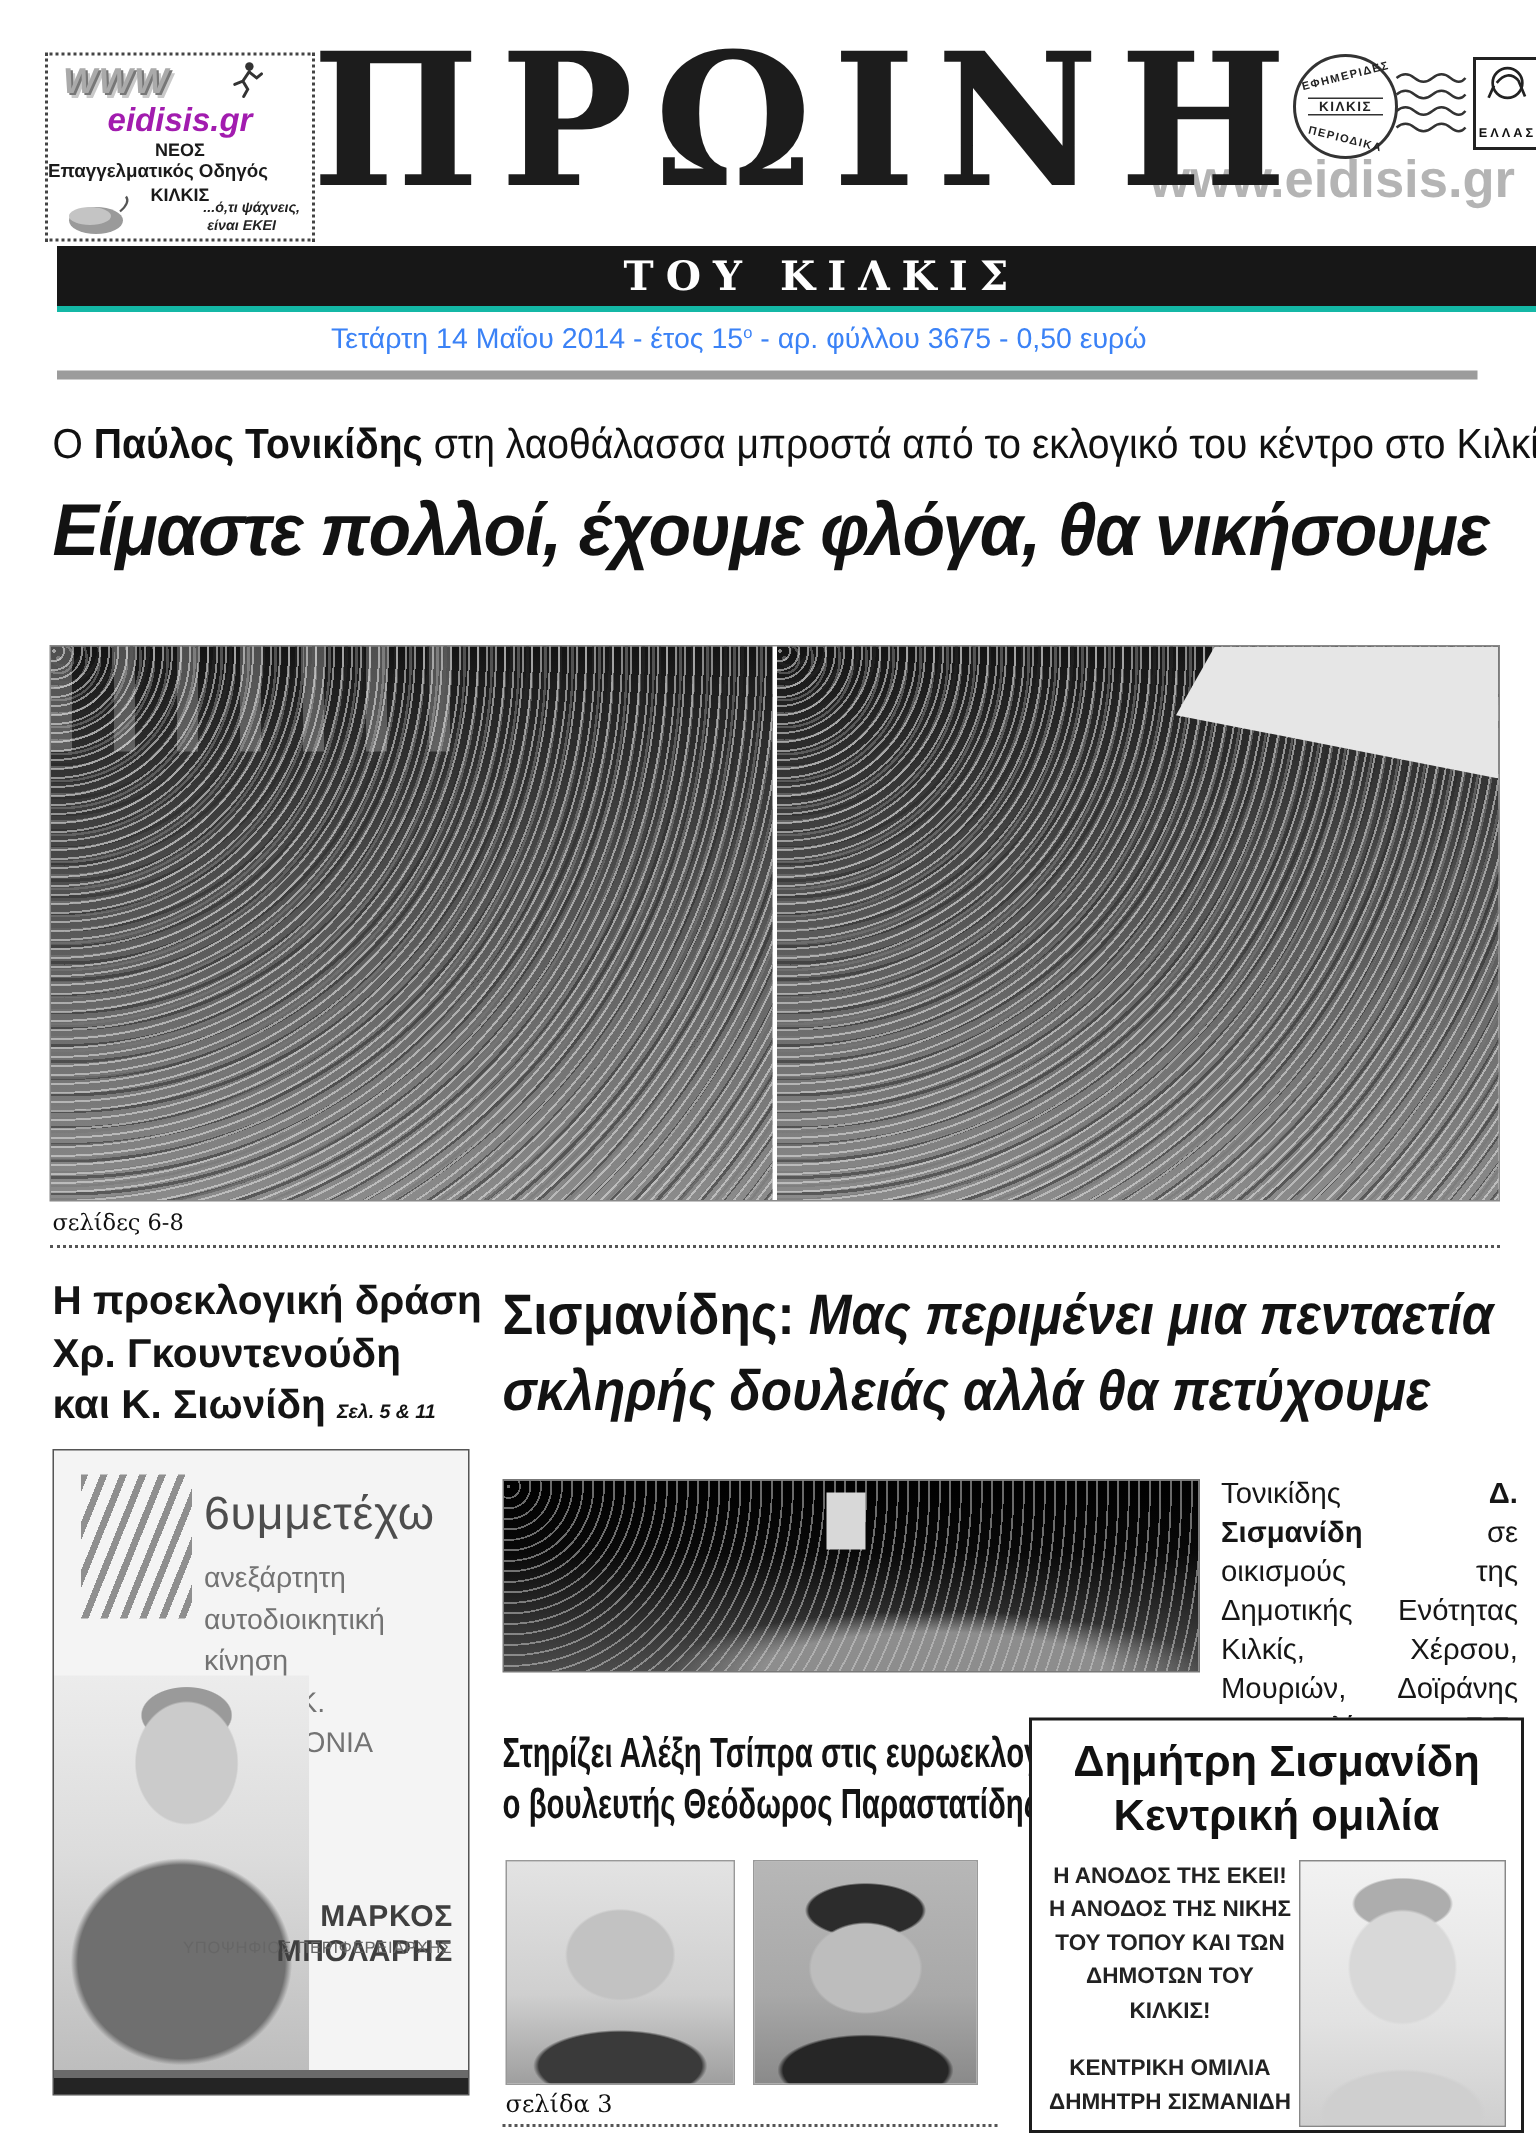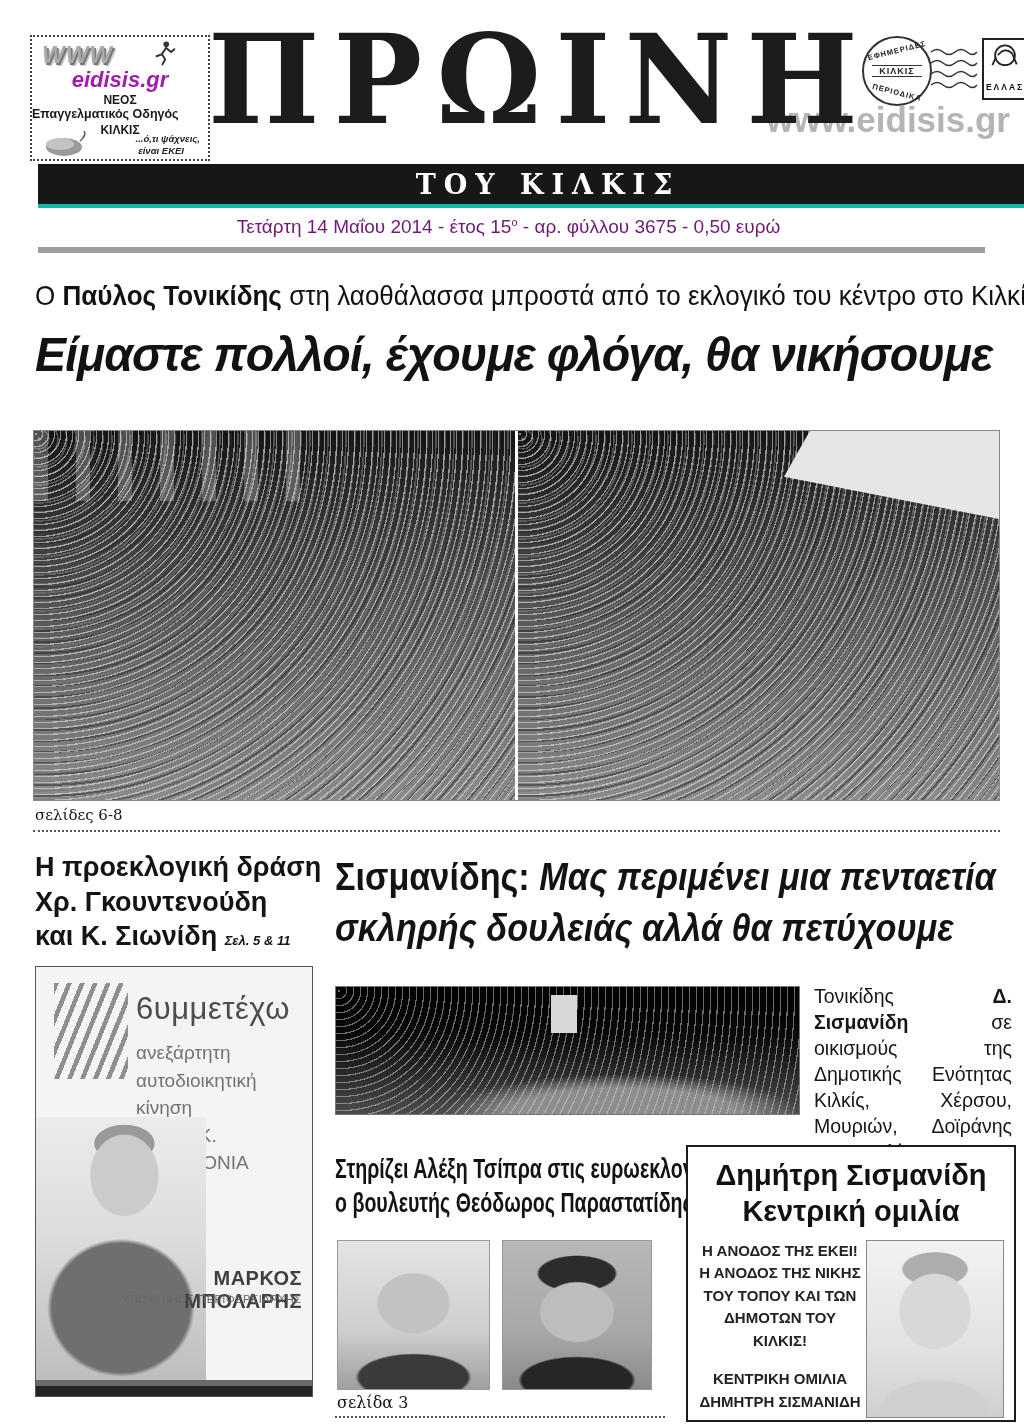--- a/index.html
+++ b/index.html
@@ -37,21 +37,21 @@
   .pm-mid{top:27px;font-size:9px !important;border-top:1px solid #333;border-bottom:1px solid #333;left:8px;width:50px !important;}
   .pm-bot{bottom:7px;transform:rotate(14deg);}
   .wavy{left:930px;top:48px;z-index:3;}
   .stamp{left:982px;top:38px;width:42px;height:58px;border:2px solid #222;background:#fff;z-index:3;text-align:center;}
   .stamp-country{font-size:8.5px;font-weight:bold;letter-spacing:2px;color:#111;display:block;margin-top:2px;}
 
   .section-bar{left:38px;top:164px;width:1020px;height:40px;background:#171717;
     border-bottom:4px solid #14b8a6;display:flex;align-items:center;justify-content:center;}
   .section-bar-text{font-family:"DejaVu Serif",serif;font-size:27px;color:#fff;letter-spacing:8px;font-weight:bold;}
 
-  .dateline{left:16px;top:216px;width:985px;text-align:center;font-size:19px;color:#701a75;}
+  .dateline{left:0;top:216px;width:985px;text-align:center;font-size:19px;color:#3b82f6;}
   .dateline sup{font-size:11px;}
   .rule-gray{left:38px;top:247px;width:947px;height:6px;background:#9c9c9c;}
 
   
   .kicker{left:35px;top:280px;width:960px;font-size:28px;color:#111;white-space:nowrap;
     transform:scaleX(.93);transform-origin:left;}
   .kicker b{font-weight:bold;}
   .lead-headline{left:35px;top:326px;font-size:49px;font-weight:bold;font-style:italic;
     color:#121212;white-space:nowrap;letter-spacing:-1px;
     transform:scaleX(.95);transform-origin:left;}

